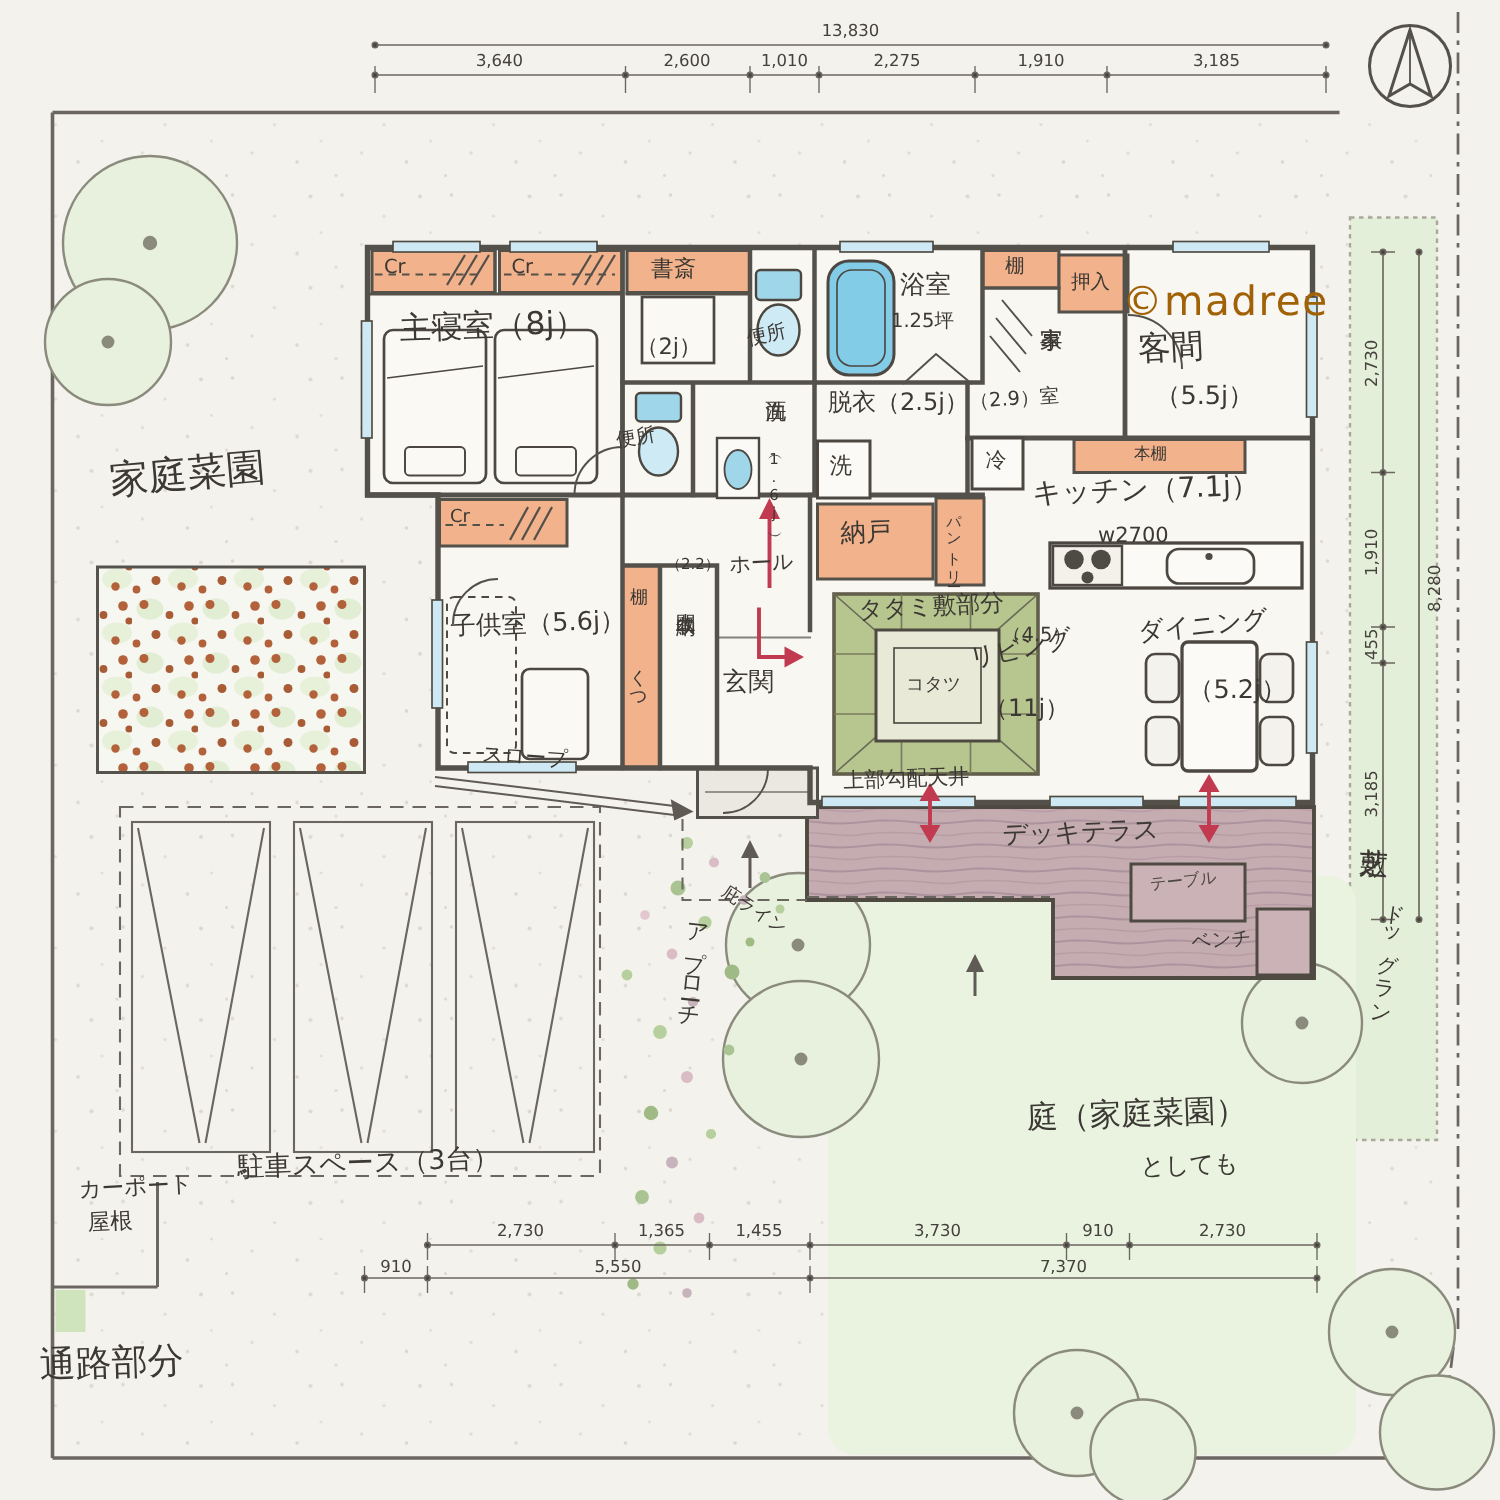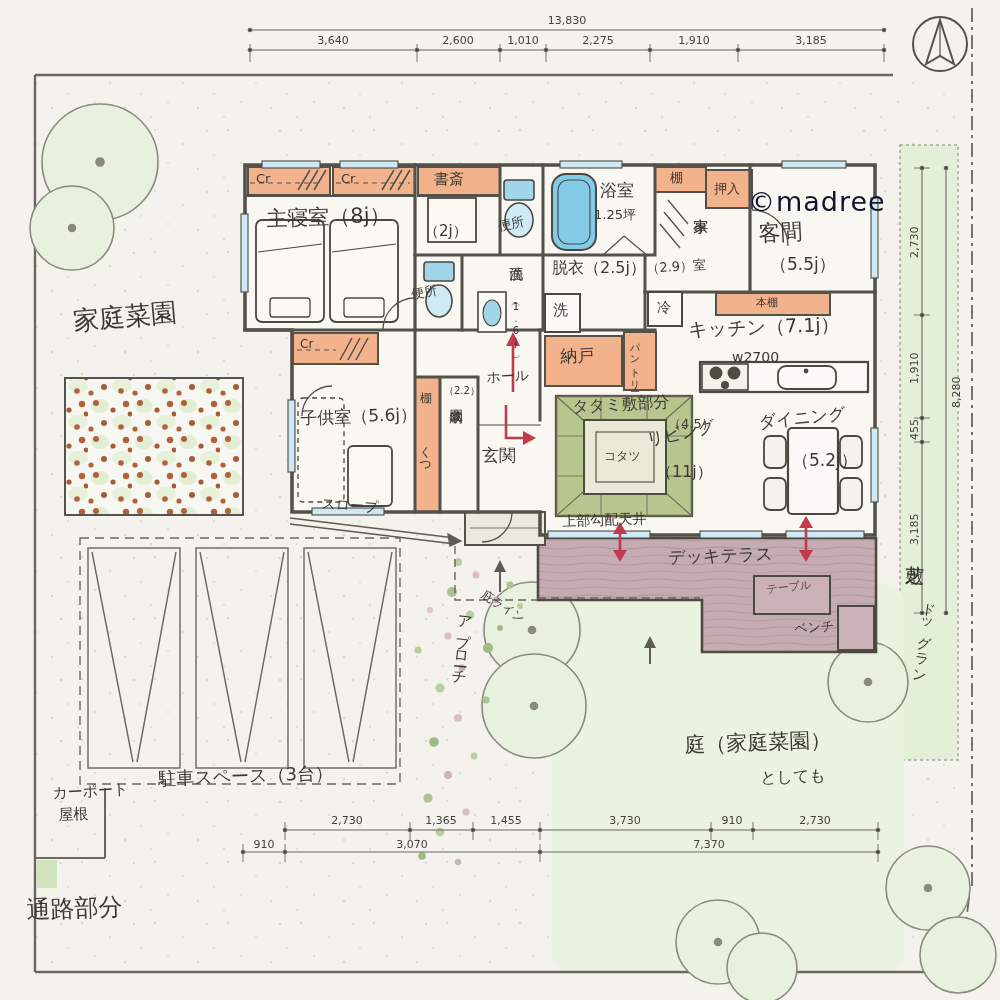--- a/index.html
+++ b/index.html
@@ -4,21 +4,21 @@
 <style>
   html,body{margin:0;padding:0;background:#dedbd3;}
   .stage{position:relative;width:1000px;height:1000px;background:#f3f2ec;overflow:hidden;
          font-family:"DejaVu Sans",sans-serif;}
   svg.art{position:absolute;left:0;top:0;width:1000px;height:1000px;}
   .lbl{position:absolute;color:#3c3833;white-space:nowrap;line-height:1.05;
        font-family:"DejaVu Sans",sans-serif;transform-origin:left top;}
   .v{writing-mode:vertical-rl;text-orientation:upright;letter-spacing:1px;}
   .dim{position:absolute;font-size:11px;color:#45413c;transform:translateX(-50%);white-space:nowrap;}
   .dimv{position:absolute;font-size:11px;color:#45413c;transform:rotate(-90deg);transform-origin:left top;white-space:nowrap;}
-  .wm{position:absolute;font-size:27px;color:#0f172a;letter-spacing:1px;}
+  .wm{position:absolute;font-size:27px;color:#a16207;letter-spacing:1px;}
 </style>
 </head>
 <body>
 
 <div class="stage">
 
 <svg class="art" viewBox="0 0 1000 1000">
   <defs>
     <pattern id="speck" width="73" height="61" patternUnits="userSpaceOnUse">
       <circle cx="9" cy="8" r="1.2" fill="#c7c3b4"></circle>
@@ -344,21 +344,21 @@
 <div class="lbl" style="left:756px;top:297px;font-size:11px">本棚</div>
 <div class="lbl" style="left:572px;top:399px;font-size:16px;transform:rotate(-3deg)">タタミ敷部分</div>
 <div class="lbl" style="left:668px;top:417px;font-size:13px">（4.5）</div>
 <div class="lbl" style="left:604px;top:450px;font-size:12px">コタツ</div>
 <div class="lbl" style="left:645px;top:432px;font-size:17px;transform:rotate(-12deg)">リビング</div>
 <div class="lbl" style="left:656px;top:464px;font-size:16px">（11j）</div>
 <div class="lbl" style="left:758px;top:414px;font-size:17px;transform:rotate(-6deg)">ダイニング</div>
 <div class="lbl" style="left:792px;top:452px;font-size:17px">（5.2j）</div>
 <div class="lbl" style="left:486px;top:370px;font-size:14px;transform:rotate(-3deg)">ホール</div>
 <div class="lbl" style="left:482px;top:447px;font-size:17px">玄関</div>
-<div class="lbl" style="left:444px;top:386px;font-size:10px">（2.2）</div>
+<div class="lbl" style="left:444px;top:372px;font-size:10px">（2.2）</div>
 <div class="lbl v" style="left:449px;top:398px;font-size:13px">土間収納</div>
 <div class="lbl" style="left:420px;top:392px;font-size:12px">棚</div>
 <div class="lbl v" style="left:419px;top:438px;font-size:12px">くつ</div>
 <div class="lbl" style="left:300px;top:410px;font-size:17px;transform:rotate(-2deg)">子供室（5.6j）</div>
 <div class="lbl" style="left:300px;top:338px;font-size:12px">Cr</div>
 <div class="lbl" style="left:322px;top:496px;font-size:14px;transform:rotate(4deg)">スロープ</div>
 <div class="lbl" style="left:668px;top:549px;font-size:17px;transform:rotate(-2deg)">デッキテラス</div>
 <div class="lbl" style="left:766px;top:584px;font-size:11px;transform:rotate(-6deg);color:#4e4640">テーブル</div>
 <div class="lbl" style="left:794px;top:622px;font-size:13px;transform:rotate(-4deg)">ベンチ</div>
 <div class="lbl" style="left:562px;top:514px;font-size:14px;transform:rotate(-2deg)">上部勾配天井</div>
@@ -383,21 +383,21 @@
 <div class="dim" style="left:694px;top:34px">1,910</div>
 <div class="dim" style="left:811px;top:34px">3,185</div>
 
 <div class="dim" style="left:347px;top:814px">2,730</div>
 <div class="dim" style="left:441px;top:814px">1,365</div>
 <div class="dim" style="left:506px;top:814px">1,455</div>
 <div class="dim" style="left:625px;top:814px">3,730</div>
 <div class="dim" style="left:732px;top:814px">910</div>
 <div class="dim" style="left:815px;top:814px">2,730</div>
 <div class="dim" style="left:264px;top:838px">910</div>
-<div class="dim" style="left:412px;top:838px">3,070</div>
+<div class="dim" style="left:412px;top:838px">5,550</div>
 <div class="dim" style="left:709px;top:838px">7,370</div>
 
 <div class="dimv" style="left:908px;top:258px">2,730</div>
 <div class="dimv" style="left:908px;top:384px">1,910</div>
 <div class="dimv" style="left:908px;top:440px">455</div>
 <div class="dimv" style="left:908px;top:545px">3,185</div>
 <div class="dimv" style="left:950px;top:408px">8,280</div>
 
 </div>
 

